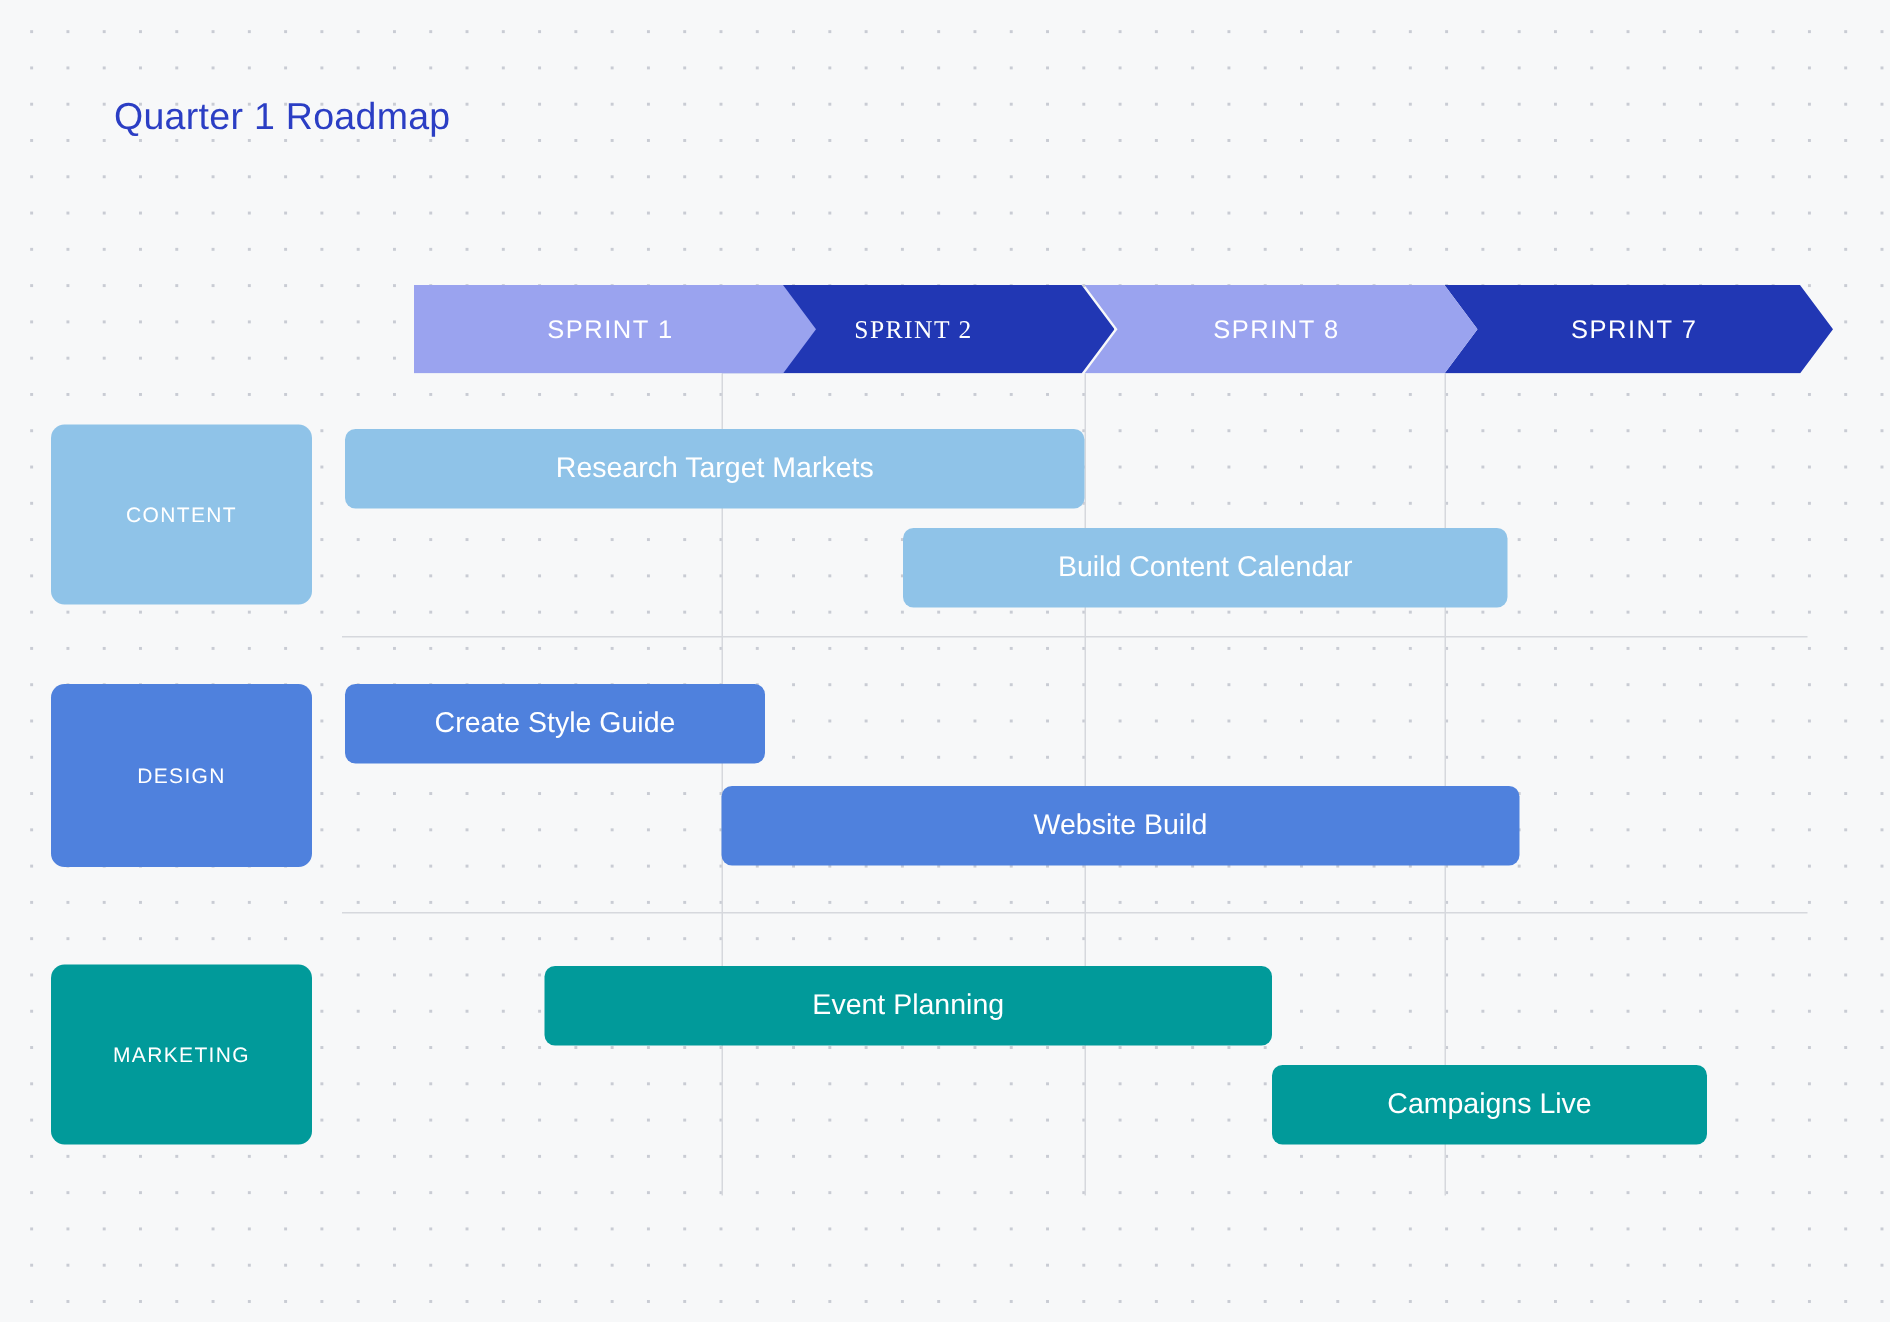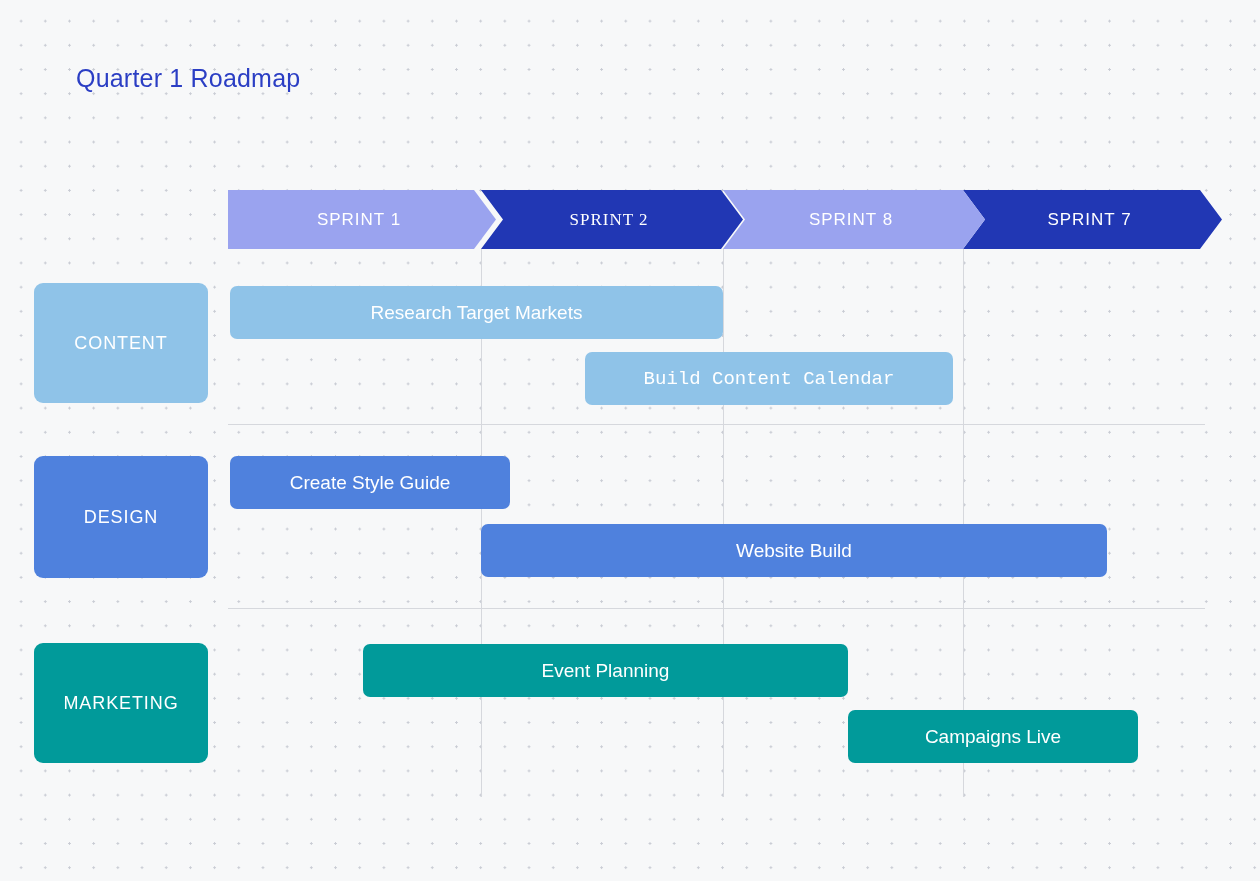--- a/index.html
+++ b/index.html
@@ -69,39 +69,40 @@
     display: flex;
     align-items: center;
     justify-content: center;
     color: #ffffff;
     font-size: 17px;
     letter-spacing: 1.0px;
     white-space: nowrap;
   }
   .sprint-seg.first {
     clip-path: polygon(0 0, calc(100% - 22px) 0, 100% 50%, calc(100% - 22px) 100%, 0 100%);
+    margin-left: 48px;
   }
   .sprint-seg.mid {
     clip-path: polygon(0 0, calc(100% - 22px) 0, 100% 50%, calc(100% - 22px) 100%, 0 100%, 22px 50%);
   }
   .sprint-label {
     margin-left: -6px;
   }
 
   
   .lane-chip {
     position: absolute;
     left: 34px;
     width: 174px;
     border-radius: 9px;
     display: flex;
     align-items: center;
     justify-content: center;
     color: #ffffff;
-    font-size: 18px;
+    font-size: 14px;
     letter-spacing: 0.9px;
     white-space: nowrap;
   }
 
   
   .task-bar {
     position: absolute;
     height: 53px;
     border-radius: 7px;
     display: flex;
@@ -146,30 +147,30 @@
       </div>
     </div>
 
   <div id="lanes">
       <div class="lane-chip" style="top: 283px; height: 120px; background-color: rgb(143, 195, 232);">
         <span>CONTENT</span>
       </div>
       <div class="task-bar" style="left: 230px; top: 286px; width: 493px; background-color: rgb(143, 195, 232); text-align: right;">
         <span>Research Target Markets</span>
       </div>
-      <div class="task-bar" style="left: 585px; top: 352px; width: 368px; background-color: rgb(143, 195, 232); font-family: Liberation Mono, monospace;">
+      <div class="task-bar" style="left: 602px; top: 352px; width: 403px; background-color: rgb(143, 195, 232);">
         <span>Build Content Calendar</span>
       </div>
       <div class="lane-chip" style="top: 456px; height: 122px; background-color: rgb(79, 129, 221);">
         <span>DESIGN</span>
       </div>
       <div class="task-bar" style="left: 230px; top: 456px; width: 280px; background-color: rgb(79, 129, 221);">
         <span>Create Style Guide</span>
       </div>
-      <div class="task-bar" style="left: 481px; top: 524px; width: 626px; background-color: rgb(79, 129, 221);">
+      <div class="task-bar" style="left: 481px; top: 524px; width: 532px; background-color: rgb(79, 129, 221);">
         <span>Website Build</span>
       </div>
       <div class="lane-chip" style="top: 643px; height: 120px; background-color: rgb(1, 154, 154);">
         <span>MARKETING</span>
       </div>
       <div class="task-bar" style="left: 363px; top: 644px; width: 485px; background-color: rgb(1, 154, 154);">
         <span>Event Planning</span>
       </div>
       <div class="task-bar" style="left: 848px; top: 710px; width: 290px; background-color: rgb(1, 154, 154);">
         <span>Campaigns Live</span>

